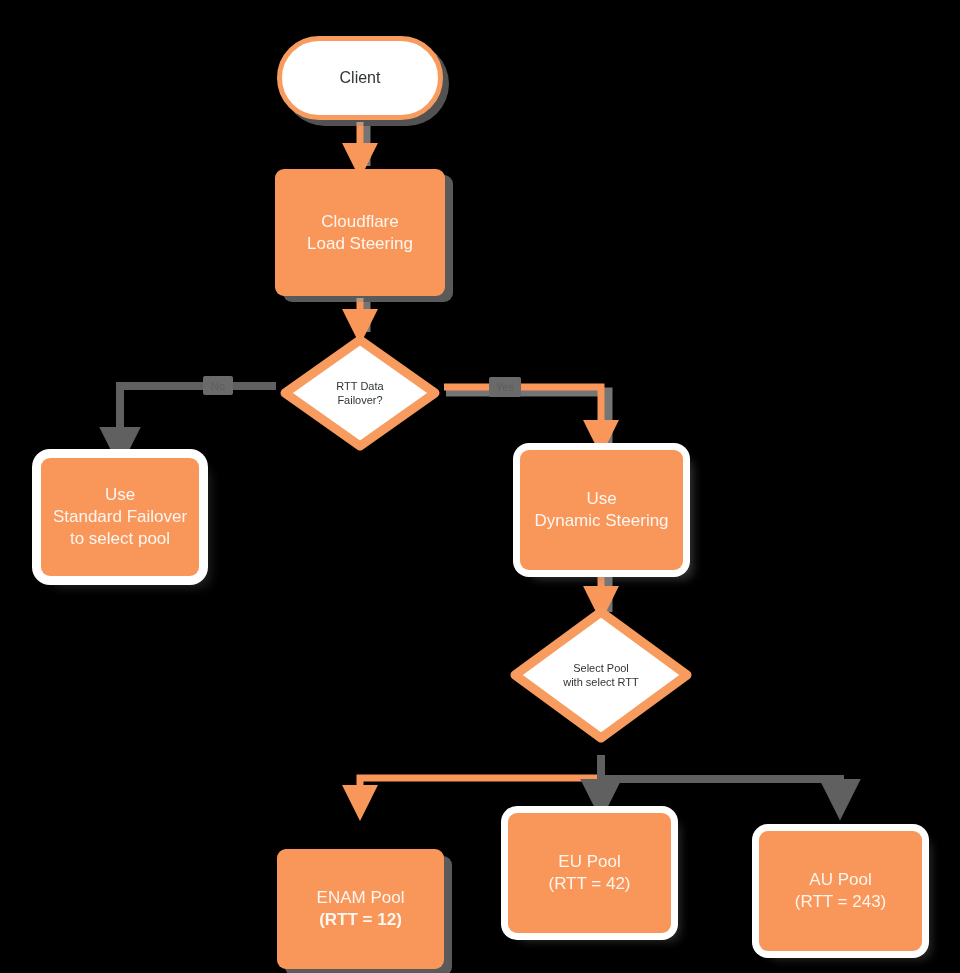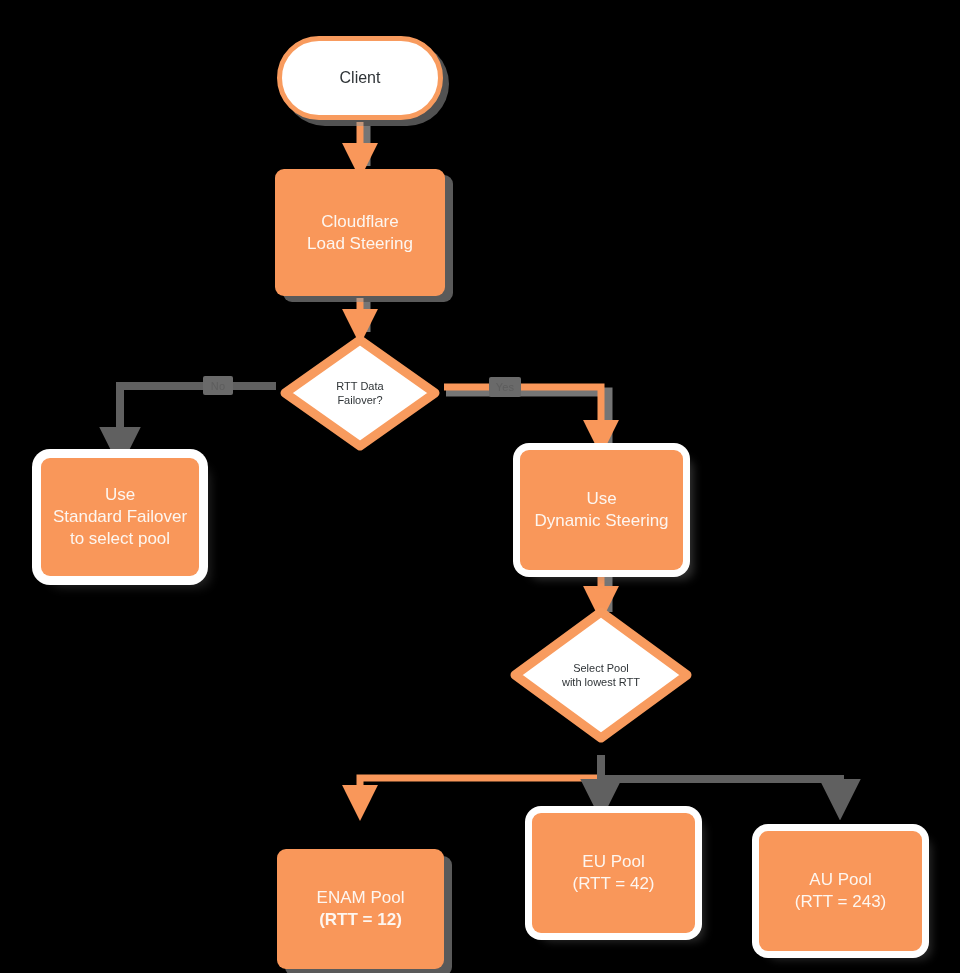--- a/index.html
+++ b/index.html
@@ -62,21 +62,21 @@
     width: 163px; height: 120px;
     box-shadow: 0 0 0 7px #ffffff, 10px 9px 10px 0 rgba(130,130,130,0.4);
   }
   .n-enam {
     left: 277px; top: 813px;
     width: 167px; height: 120px;
     box-shadow: 8px 7px 0 0 rgba(150,150,150,0.6);
     margin-top: 36px;
   }
   .n-eu {
-    left: 532px; top: 813px;
+    left: 508px; top: 813px;
     width: 163px; height: 120px;
     box-shadow: 0 0 0 7px #ffffff, 9px 8px 10px 0 rgba(130,130,130,0.35);
   }
   .n-au {
     left: 759px; top: 831px;
     width: 163px; height: 120px;
     box-shadow: 0 0 0 7px #ffffff, 9px 8px 10px 0 rgba(130,130,130,0.35);
   }
   
   .diamond-wrap {
@@ -203,21 +203,21 @@
     </div>
   </div>
 
   <div class="diamond-wrap d-pool">
     <svg width="186" height="140" viewBox="0 0 186 140" xmlns="http://www.w3.org/2000/svg">
       <polygon points="93,7 179,70 93,133 7,70" fill="#ffffff" stroke="#f89b5e" stroke-width="9" stroke-linejoin="round"></polygon>
     </svg>
     <div class="diamond-label">
       <div>
         <span class="node-line">Select Pool</span>
-        <span class="node-line">with lowest RTT</span>
+        <span class="node-line">with select RTT</span>
       </div>
     </div>
   </div>
 
   <div class="node proc n-enam">
     <div>
       <span class="node-line">ENAM Pool</span>
       <span class="node-line bold-rtt">(RTT = 12)</span>
     </div>
   </div>

